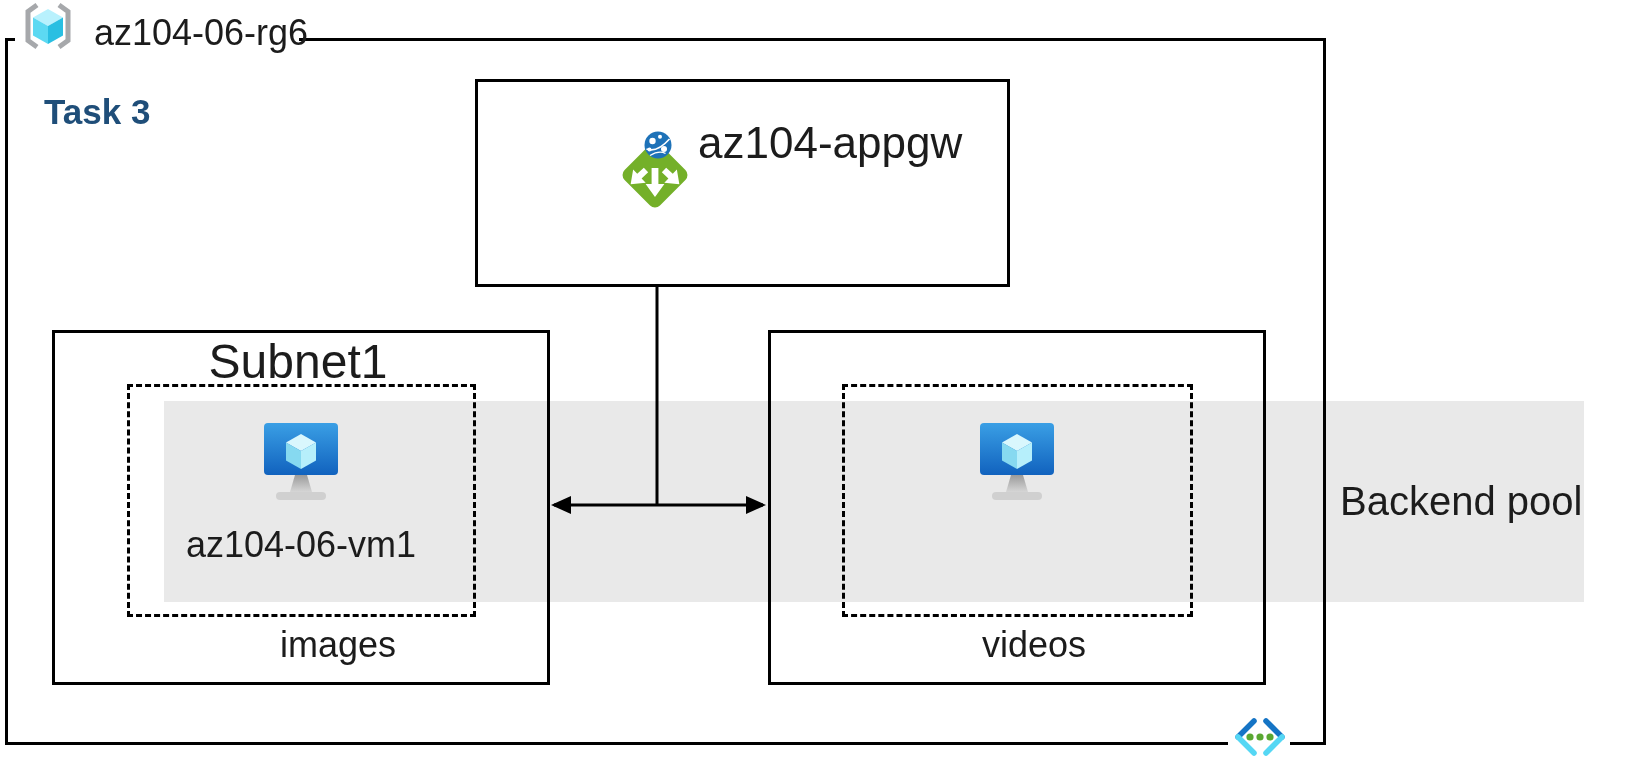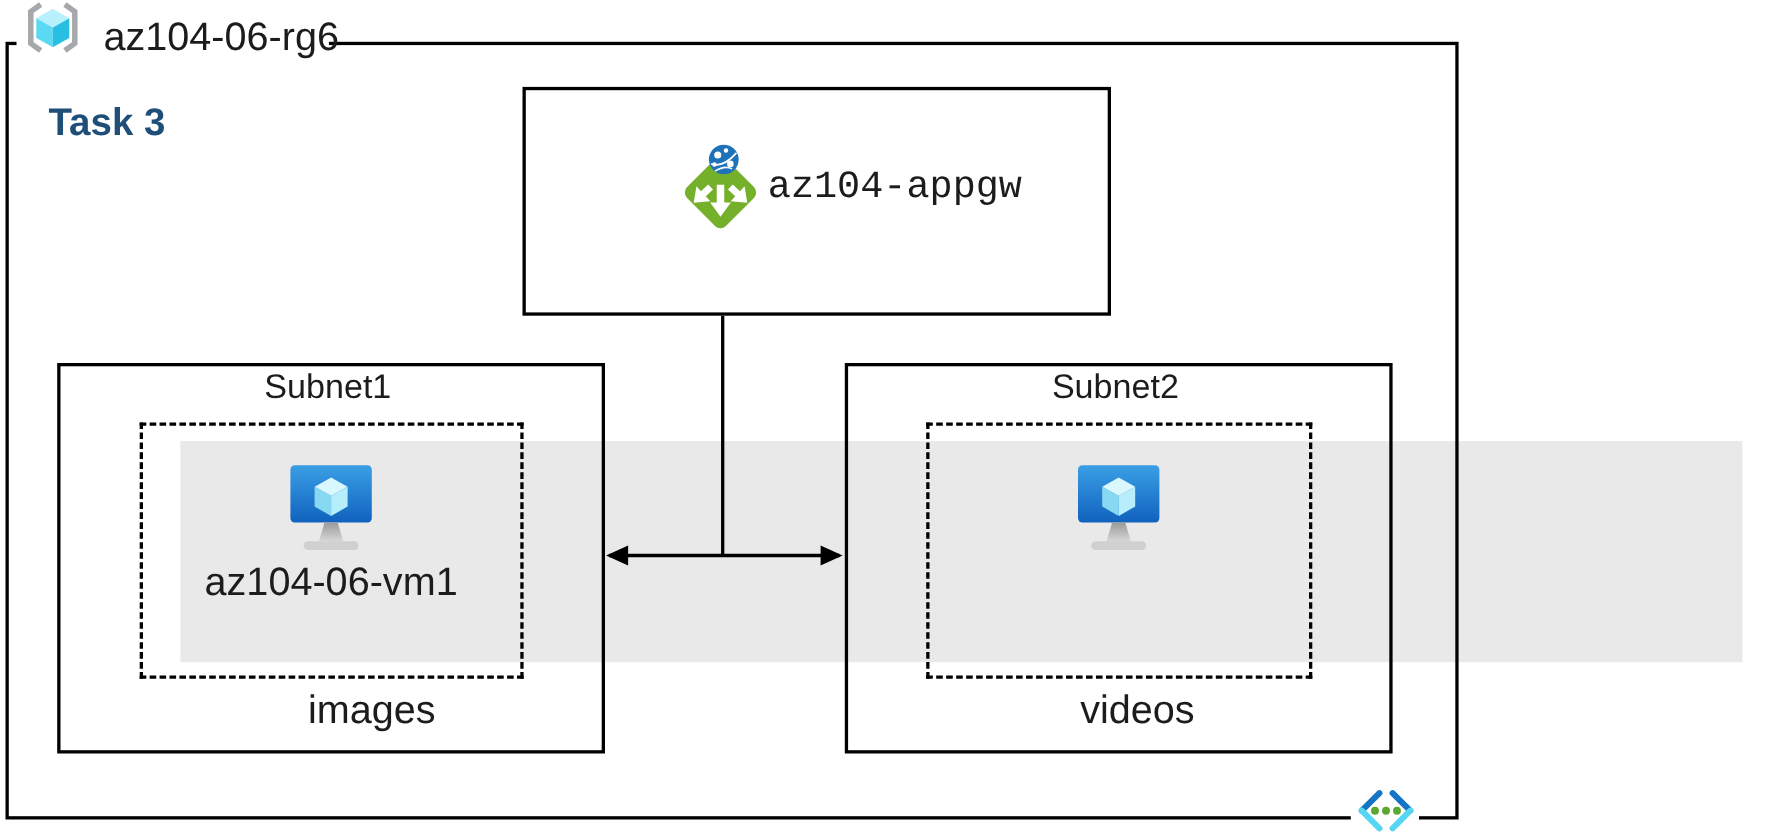--- a/index.html
+++ b/index.html
@@ -19,51 +19,52 @@
   .rg-patch{left:15px;top:32px;width:284px;height:14px;background:#fff;z-index:2;}
   .rg-head{left:20px;top:6px;height:48px;display:flex;align-items:flex-end;gap:18px;z-index:3;}
   .rg-title{font-size:36px;}
 
   .task{left:44px;top:80px;font-size:35px;font-weight:bold;color:#1F4E79;z-index:3;margin-top:12px;}
 
   
   .appgw-box{left:475px;top:79px;width:529px;height:202px;border:3px solid #000;background:#fff;z-index:2;}
   .appgw-label{left:489px;top:85px;font-size:36px;z-index:3;}
   .appgw-icon{left:610px;top:130px;z-index:3;}
-  .appgw-text{left:698px;top:151px;font-size:35px;line-height:38px;z-index:3;font-family:Liberation Mono, monospace;}
+  .appgw-text{left:698px;top:124px;font-size:44px;line-height:38px;z-index:3;}
 
   
   .connectors{left:540px;top:200px;z-index:1;}
 
   
   .subnet{border:3px solid #000;background:transparent;z-index:1;}
   .subnet1{left:52px;top:330px;width:492px;height:349px;}
   .subnet2{left:768px;top:330px;width:492px;height:349px;}
-  .subnet-label{top:334px;width:492px;text-align:center;font-size:31px;z-index:2;}
+  .subnet-label{top:334px;width:492px;text-align:center;font-size:48px;z-index:2;}
   .sl1{left:52px;} .sl2{left:768px;}
   .dashed{border:3px dashed #000;background:transparent;z-index:2;}
   .dash1{left:127px;top:384px;width:343px;height:227px;}
   .dash2{left:842px;top:384px;width:345px;height:227px;}
   .vm-icon{top:422px;z-index:3;}
   .vm1-icon{left:263px;} .vm2-icon{left:979px;}
   .vm-text{top:510px;width:350px;text-align:center;font-size:36px;line-height:38px;z-index:3;}
-  .vmt1{left:126px;} .vmt2{left:842px;}
+  .vmt1{left:126px;margin-top:16px;} .vmt2{left:842px;}
   .pool-member{top:624px;width:492px;text-align:center;font-size:36px;z-index:3;}
   .pm1{left:52px;margin-left:40px;} .pm2{left:788px;}
 
   
   .vnet-patch{left:1228px;top:714px;width:62px;height:44px;background:#fff;z-index:2;}
   .vnet-icon{left:1232px;top:717px;z-index:3;}
 </style>
 </head>
 <body>
 
 <div class="canvas">
 
   <div class="abs band"></div>
+  <div class="abs band-label">Backend pool</div>
 
   <div class="abs outer"></div>
   <div class="abs rg-patch"></div>
   <div class="abs rg-head">
     <span>
       <svg width="56" height="48" viewBox="0 0 56 48">
         <path d="M17,3 L8,9.5 V38.5 L17,45" fill="none" stroke="#a6a8ab" stroke-width="5"></path>
         <path d="M39,3 L48,9.5 V38.5 L39,45" fill="none" stroke="#a6a8ab" stroke-width="5"></path>
         <polygon points="28,7 43,15.5 28,24 13,15.5" fill="#b8f1fd"></polygon>
         <polygon points="13,15.5 28,24 28,42 13,33.5" fill="#5cd9f2"></polygon>
@@ -126,21 +127,20 @@
       <polygon points="32,53 44,53 49,70 27,70" fill="url(#std1)"></polygon>
       <rect x="13" y="70" width="50" height="8" rx="4" fill="#d0d0d0"></rect>
     </svg>
   </span>
   <div class="abs vm-text vmt1">
     <div>az104-06-vm1</div>
   </div>
   <div class="abs pool-member pm1">images</div>
 
   <div class="abs subnet subnet2"></div>
-  <div class="abs subnet-label sl2">Subnet2</div>
   <div class="abs dashed dash2"></div>
   <span class="abs vm-icon vm2-icon">
     <svg width="76" height="80" viewBox="0 0 76 80">
       <rect x="1" y="1" width="74" height="52" rx="4" fill="url(#scr1)"></rect>
       <polygon points="38,12 53,20.5 38,29 23,20.5" fill="#d9f7fd"></polygon>
       <polygon points="23,20.5 38,29 38,47 23,38.5" fill="#86d9f0"></polygon>
       <polygon points="53,20.5 38,29 38,47 53,38.5" fill="#b6effb"></polygon>
       <polygon points="32,53 44,53 49,70 27,70" fill="url(#std1)"></polygon>
       <rect x="13" y="70" width="50" height="8" rx="4" fill="#d0d0d0"></rect>
     </svg>

